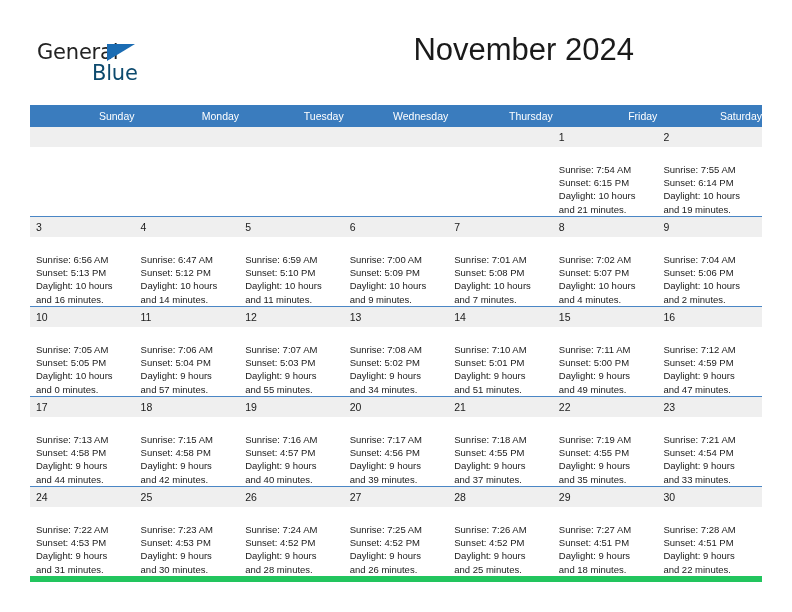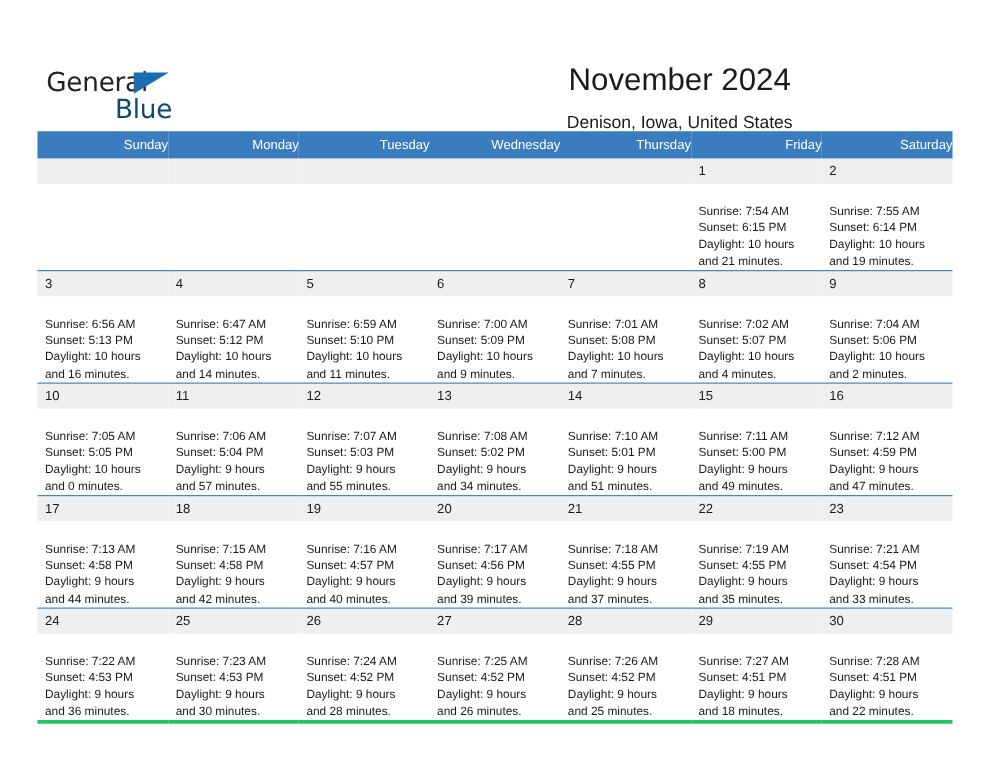--- a/index.html
+++ b/index.html
@@ -19,21 +19,21 @@
     position: relative;
     width: 792px;
     height: 612px;
     box-sizing: border-box;
   }
 
   
   .header {
     position: absolute;
     left: 0;
-    top: 18px;
+    top: 4px;
     width: 672px;
     height: 104px;
   }
 
   .logo {
     position: absolute;
     left: 37px;
     top: 36px;
     width: 120px;
     height: 46px;
@@ -70,21 +70,21 @@
     font-weight: 400;
   }
 
   .title-block {
     position: absolute;
     right: 38px;
     top: 30px;
     text-align: right;
   }
   .cal-title {
-    font-size: 25px;
+    font-size: 31px;
     color: #1a1a1a;
     line-height: 32px;
     white-space: nowrap;
     text-align: center;
   }
   .cal-subtitle {
     margin-top: 8px;
     font-size: 14px;
     color: #1a1a1a;
     line-height: 18px;
@@ -115,21 +115,21 @@
   .calendar td {
     vertical-align: top;
     padding: 0;
     border: 0;
     border-bottom: 1px solid #4a86c5;
     height: 89px;
     background: #ffffff;
   }
 
   .calendar tr.week:last-child td {
-    border-bottom: 3px solid #22c55e;
+    border-bottom: 6px solid #22c55e;
   }
 
   .daynum {
     background: #efefef;
     font-size: 10.5px;
     color: #1a1a1a;
     padding: 4px 0 4px 6px;
     line-height: 12px;
     height: 12px;
   }
@@ -152,21 +152,20 @@
   <div class="header">
 
     <div class="logo">
       <span class="logo-general">General</span>
       <span class="logo-triangle"></span>
       <span class="logo-blue">Blue</span>
     </div>
 
     <div class="title-block">
       <div class="cal-title">November 2024</div>
-      <div class="cal-subtitle">Denison, Iowa, United States</div>
     </div>
 
   </div>
 
   <table class="calendar">
     <thead>
       <tr>
         <th>Sunday</th>
         <th>Monday</th>
         <th>Tuesday</th>
@@ -442,21 +441,21 @@
         </td>
       </tr>
 
       <tr class="week">
         <td>
           <div class="daynum">24</div>
           <div class="details">
             <div>Sunrise: 7:22 AM</div>
             <div>Sunset: 4:53 PM</div>
             <div>Daylight: 9 hours</div>
-            <div>and 36 minutes.</div>
+            <div>and 31 minutes.</div>
           </div>
         </td>
         <td>
           <div class="daynum">25</div>
           <div class="details">
             <div>Sunrise: 7:23 AM</div>
             <div>Sunset: 4:53 PM</div>
             <div>Daylight: 9 hours</div>
             <div>and 30 minutes.</div>
           </div>

